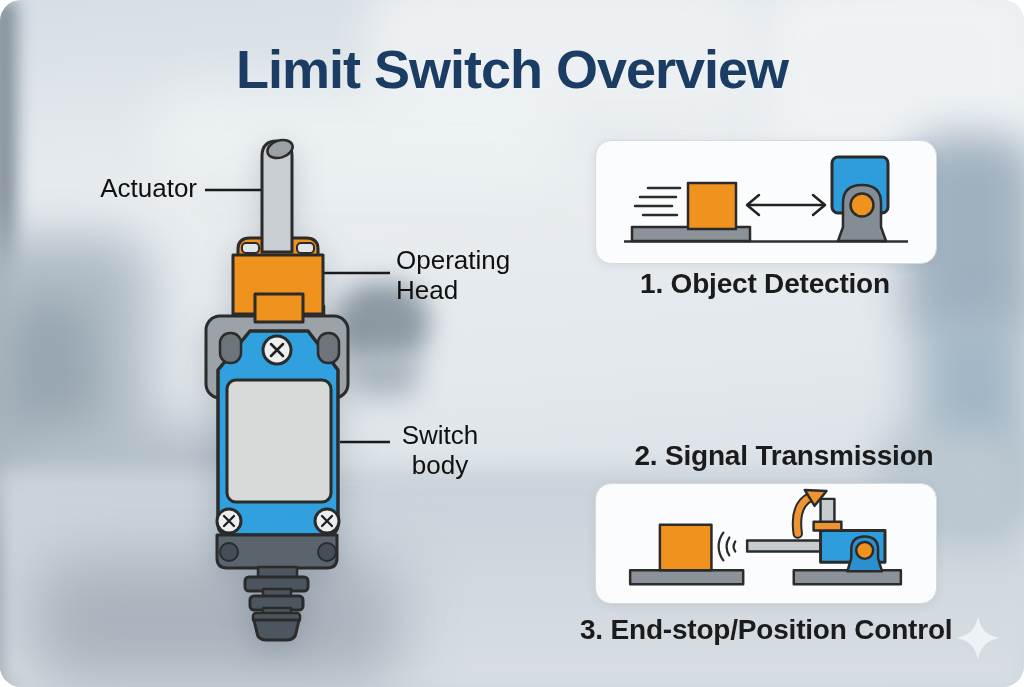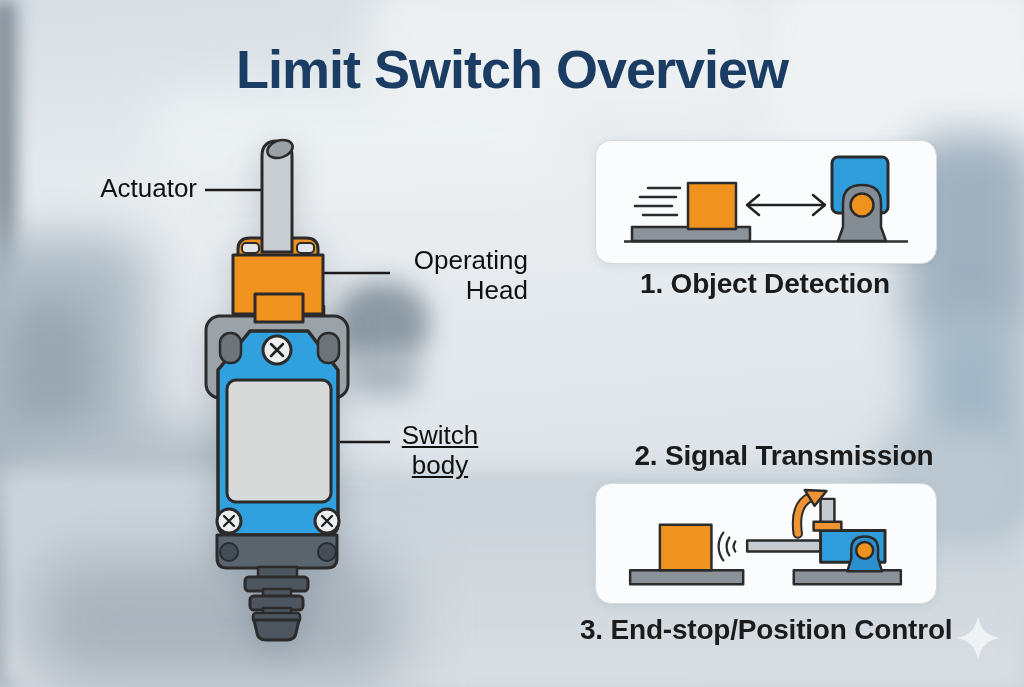--- a/index.html
+++ b/index.html
@@ -1,32 +1,33 @@
 <!DOCTYPE html>
 <html><head>
 <meta charset="utf-8">
 <style>
   html,body{margin:0;padding:0;}
   #stage{
     position:relative;width:1024px;height:687px;overflow:hidden;
     font-family:"Liberation Sans", sans-serif;
     background:linear-gradient(175deg,#d6dee4 0%,#e9edf0 28%,#e3e8ec 55%,#ccd6dd 100%);
+    border-radius:21px;
   }
   .blob{position:absolute;border-radius:40px;pointer-events:none;}
   #title{
     position:absolute;left:0;right:0;top:38px;text-align:center;
     font-size:54px;font-weight:700;letter-spacing:-1px;color:#1b3c63;
     text-shadow:0 1px 2px rgba(255,255,255,.35);
   }
   .dev-label{
-    position:absolute;color:#101010;font-size:26px;line-height:30px;font-weight:400;text-align:right;
+    position:absolute;color:#101010;font-size:26px;line-height:30px;font-weight:400;
   }
   #label-actuator{left:82px;top:174px;width:115px;text-align:right;line-height:28px;}
   #label-operating-head{left:396px;top:245px;width:132px;}
-  #label-switch-body{left:392px;top:420px;width:96px;text-align:center;text-decoration:underline;}
+  #label-switch-body{left:392px;top:420px;width:96px;text-align:center;}
   .card{
     position:absolute;left:595px;width:340px;background:#fbfcfd;
     border:1.5px solid #d5dadd;border-radius:16px;
     box-shadow:0 2px 10px rgba(60,80,100,.10);
   }
   #card-1{top:140px;height:122px;}
   #card-2{top:313px;height:118px;}
   #card-3{top:483px;height:119px;}
   .card svg{display:block;width:100%;height:100%;}
   .caption{

